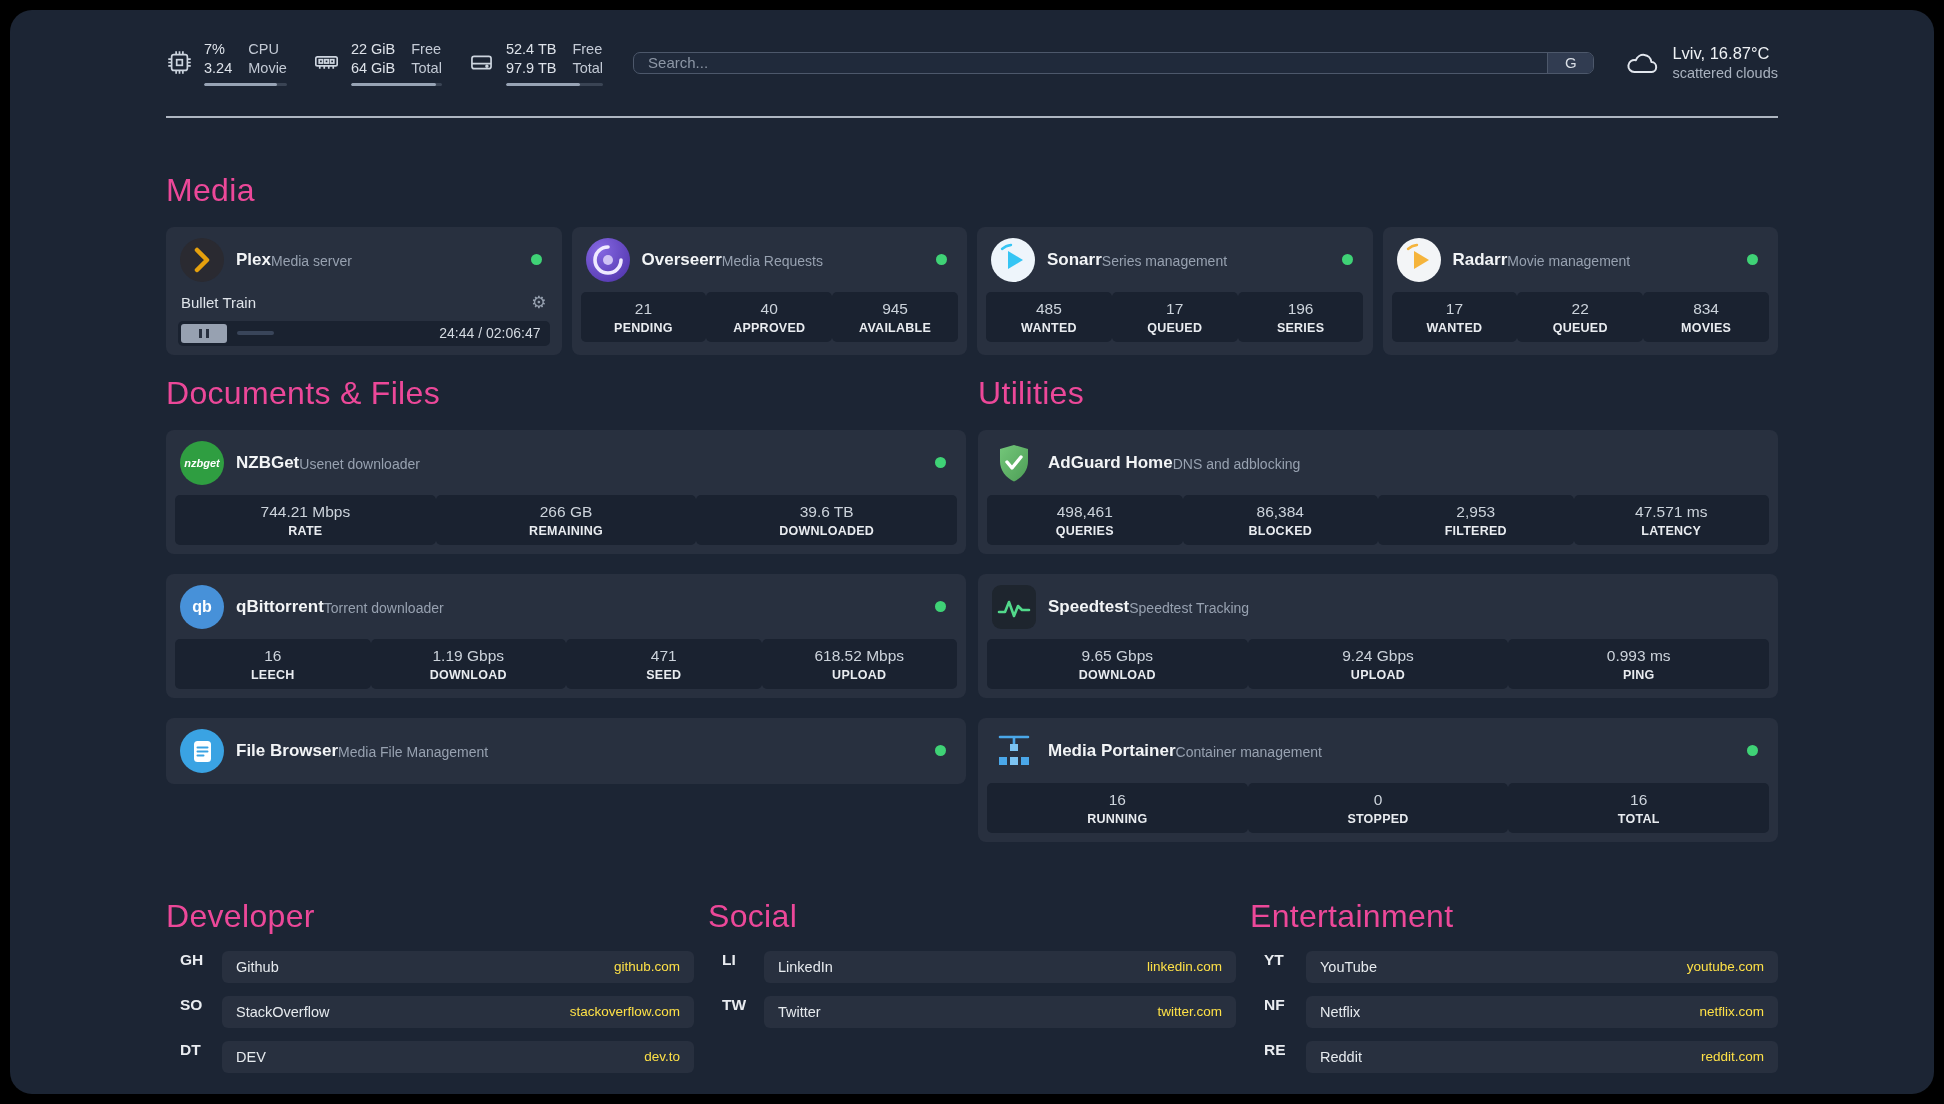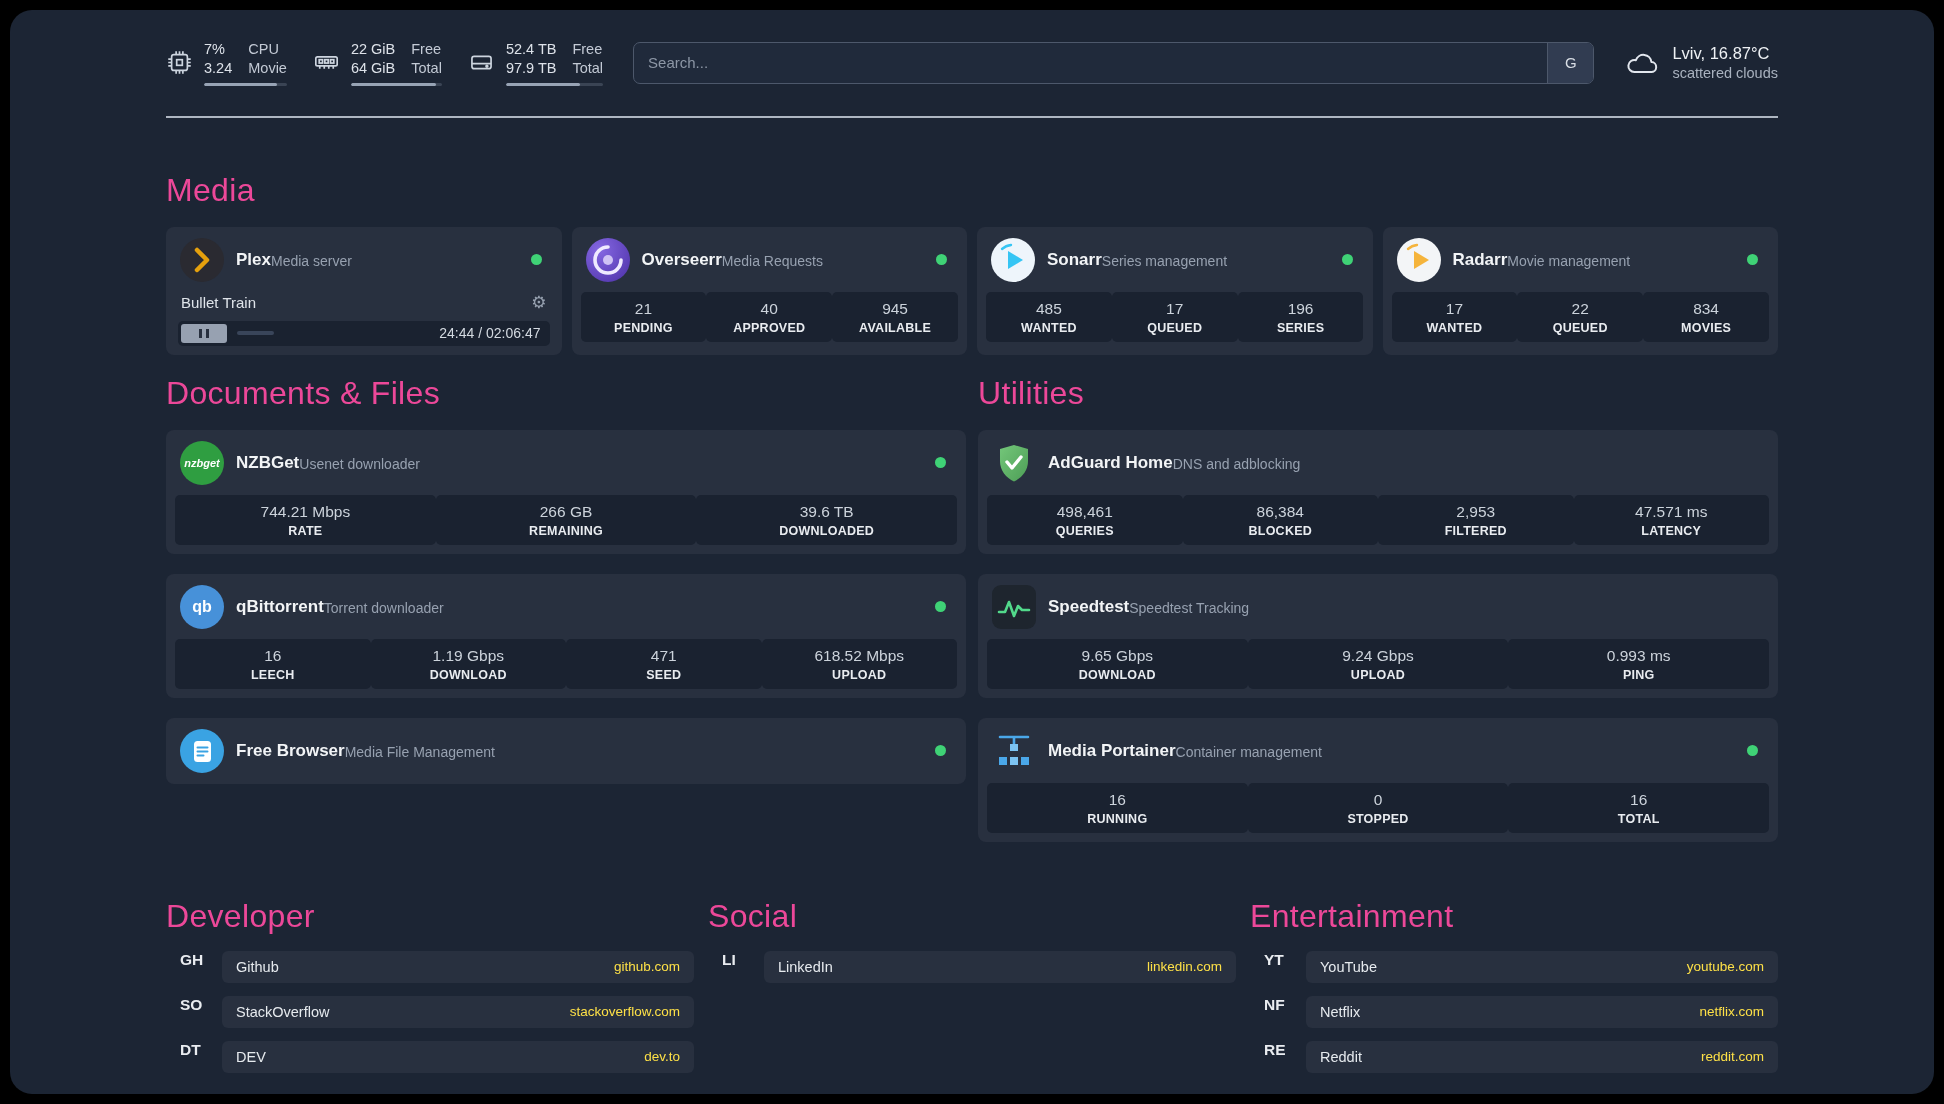--- a/index.html
+++ b/index.html
@@ -12,21 +12,21 @@
   .resources{display:flex;gap:26px}
   .resource{display:flex;align-items:center;gap:11px}
   .res-icon{color:#cdd5df;display:flex}
   .res-body{display:flex;flex-direction:column}
   .res-cols{display:flex;gap:16px;font-size:14.5px;line-height:1.3;color:#dde2e9}
   .res-col{display:flex;flex-direction:column;align-items:flex-start;white-space:nowrap}
   .res-col.labels{color:#c3cad5}
   .res-bar{margin-top:5px;height:3px;border-radius:2px;background:#3a4454;overflow:hidden}
   .res-bar .fill{height:100%;background:#97a3b4;border-radius:2px}
 
-  .search{flex:1;display:flex;margin:0 30px;height:42px;border:1px solid #4d586b;border-radius:7px;background:#202a3b;overflow:hidden}
+  .search{flex:1;display:flex;margin:0 30px;height:22px;border:1px solid #4d586b;border-radius:7px;background:#202a3b;overflow:hidden}
   .search input{flex:1;background:transparent;border:0;outline:none;color:#dfe4ea;padding:0 14px;font-size:15px;font-family:"Liberation Sans",sans-serif}
   .search input::placeholder{color:#8d97a6}
   .search-btn{width:46px;background:#313c51;border-left:1px solid #4d586b;display:flex;align-items:center;justify-content:center;font-size:15px;color:#d9dee5;cursor:pointer}
 
   .weather{display:flex;align-items:center;gap:12px}
   .weather-txt{display:flex;flex-direction:column;line-height:1.3}
   .weather-loc{font-size:16.5px;color:#eef1f4}
   .weather-cond{font-size:14.5px;color:#a9b2bf}
 
   .divider{border:0;border-top:2px solid #aeb6c1;margin-top:30px}
@@ -386,21 +386,21 @@
 
         <div class="card compact">
           <div class="card-head">
             <span class="app-icon ic-fb">
               <svg width="44" height="44" viewBox="0 0 44 44">
                   <rect x="14" y="12" width="17" height="21" rx="3.5" fill="#fff"></rect>
                   <path d="M17.5 18.5h10M17.5 22.5h10M17.5 26.5h6" stroke="#3aa3e3" stroke-width="2" stroke-linecap="round"></path>
                 </svg>
             </span>
             <div class="app-meta">
-              <div class="app-name">Free Browser</div>
+              <div class="app-name">File Browser</div>
               <div class="app-desc">Media File Management</div>
             </div>
             <span class="dot"></span>
           </div>
         </div>
 
       </div>
     </div>
 
     <div>
@@ -543,20 +543,27 @@
     <div class="bm-col">
       <h2 class="section-title">Social</h2>
       <div class="bm-list">
         <div class="bm">
           <span class="bm-abbr">LI</span>
           <span class="bm-pill">
               <span class="bm-name">LinkedIn</span>
               <span class="bm-url">linkedin.com</span>
             </span>
         </div>
+        <div class="bm">
+          <span class="bm-abbr">TW</span>
+          <span class="bm-pill">
+              <span class="bm-name">Twitter</span>
+              <span class="bm-url">twitter.com</span>
+            </span>
+        </div>
       </div>
     </div>
 
     <div class="bm-col">
       <h2 class="section-title">Entertainment</h2>
       <div class="bm-list">
         <div class="bm">
           <span class="bm-abbr">YT</span>
           <span class="bm-pill">
               <span class="bm-name">YouTube</span>

